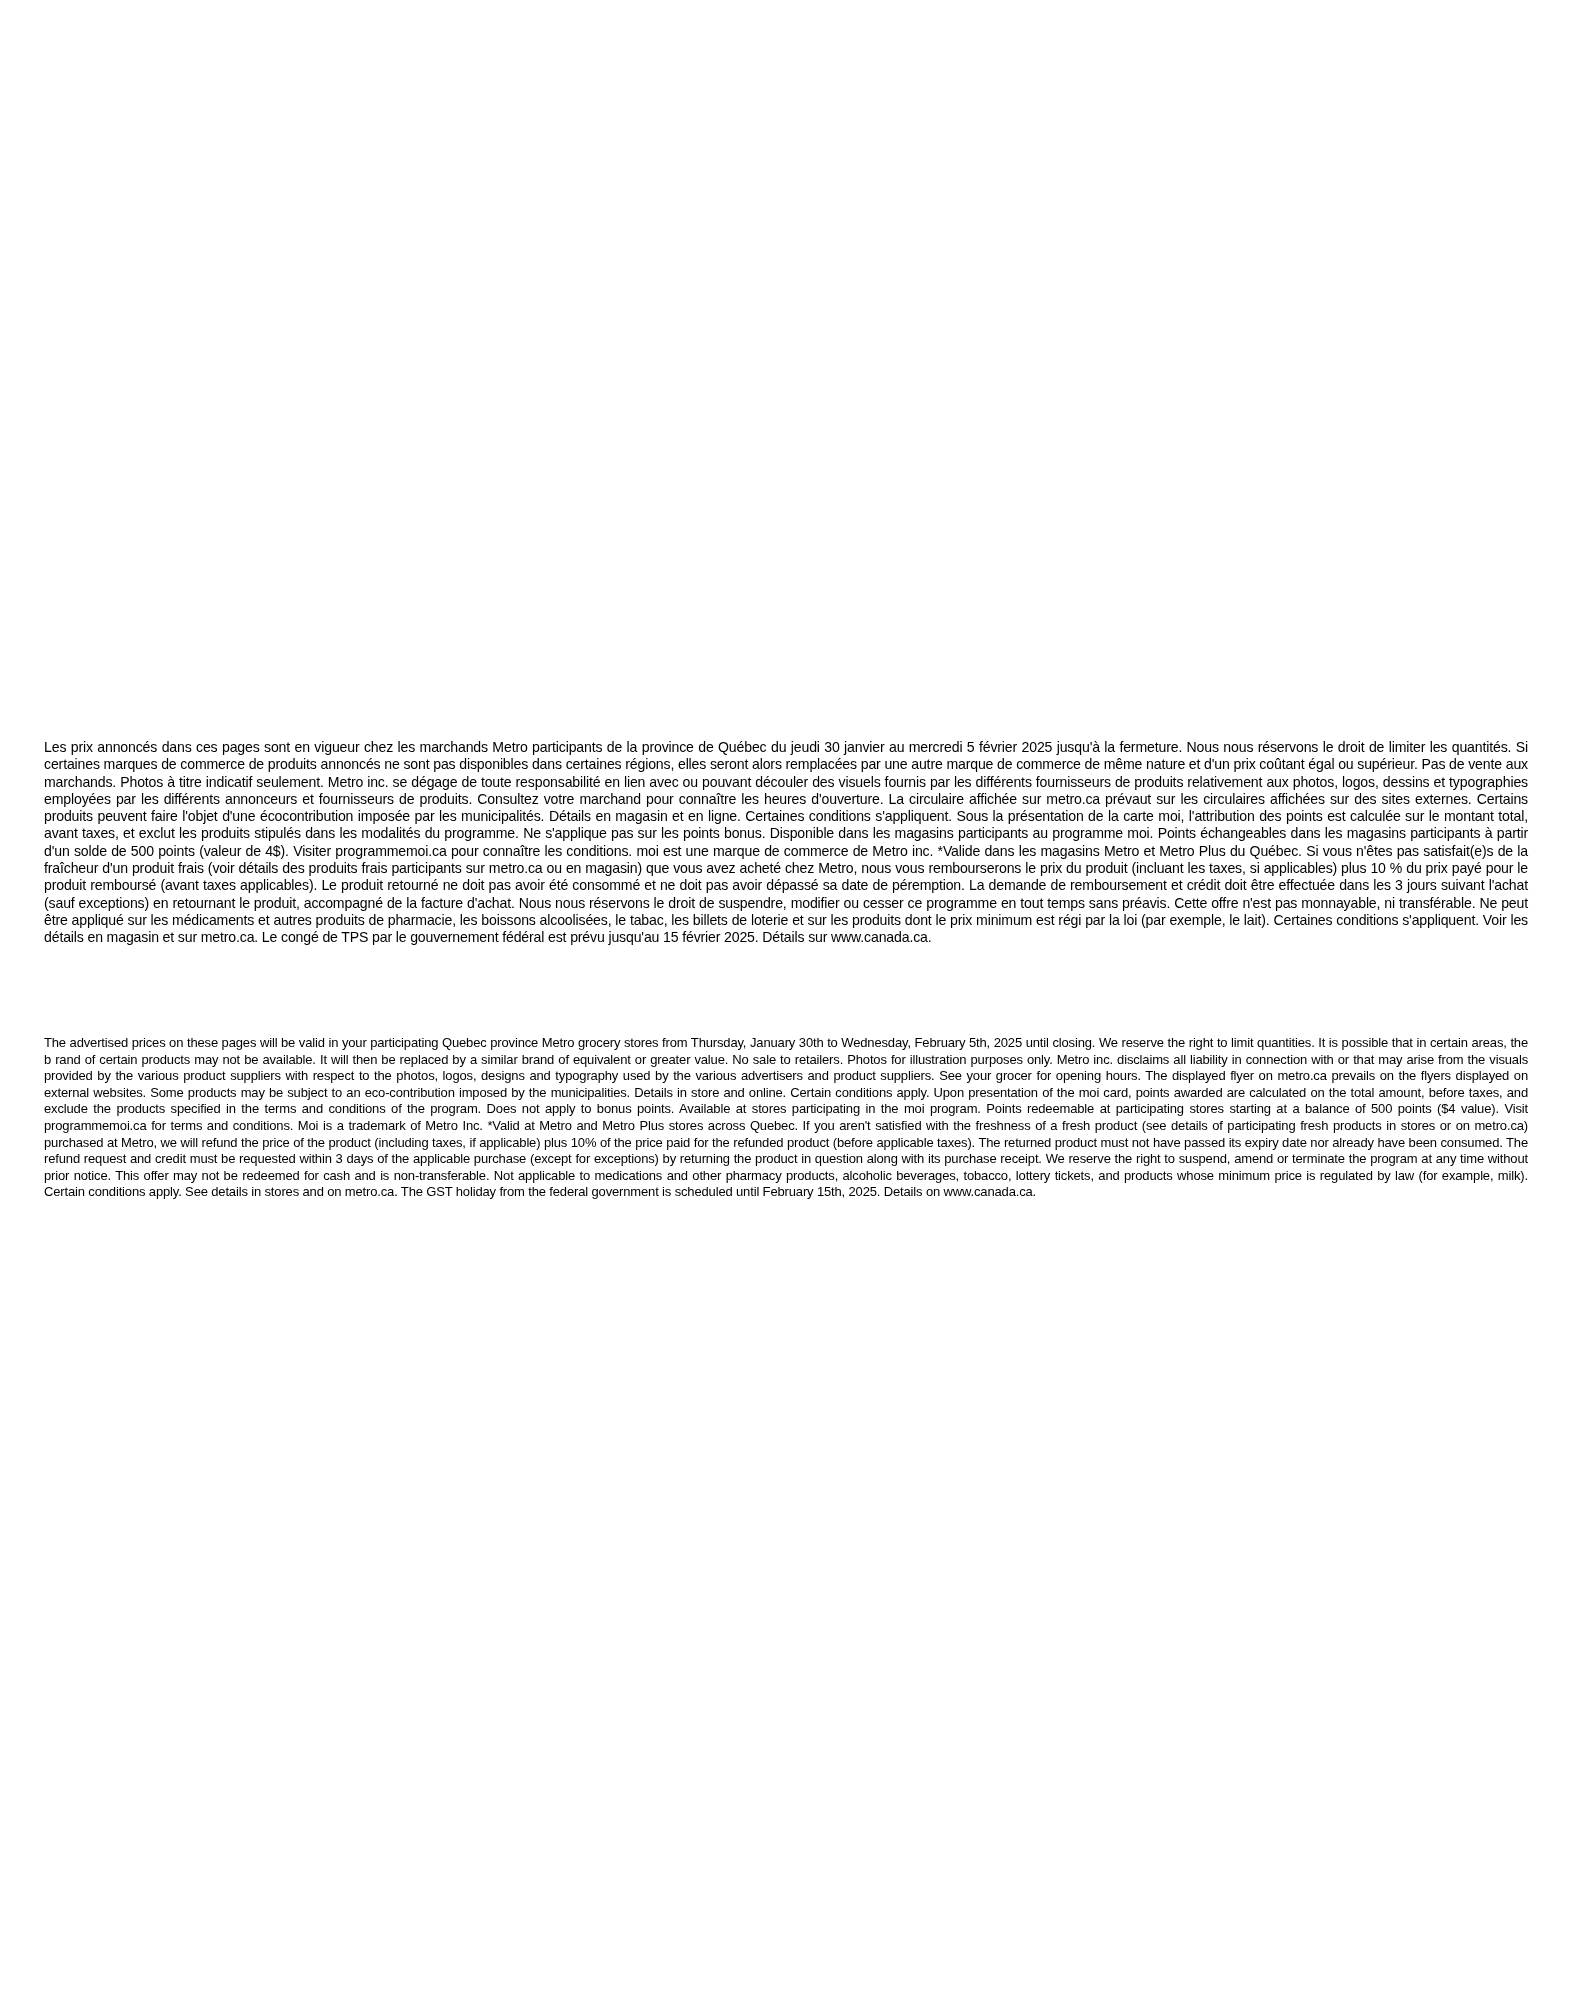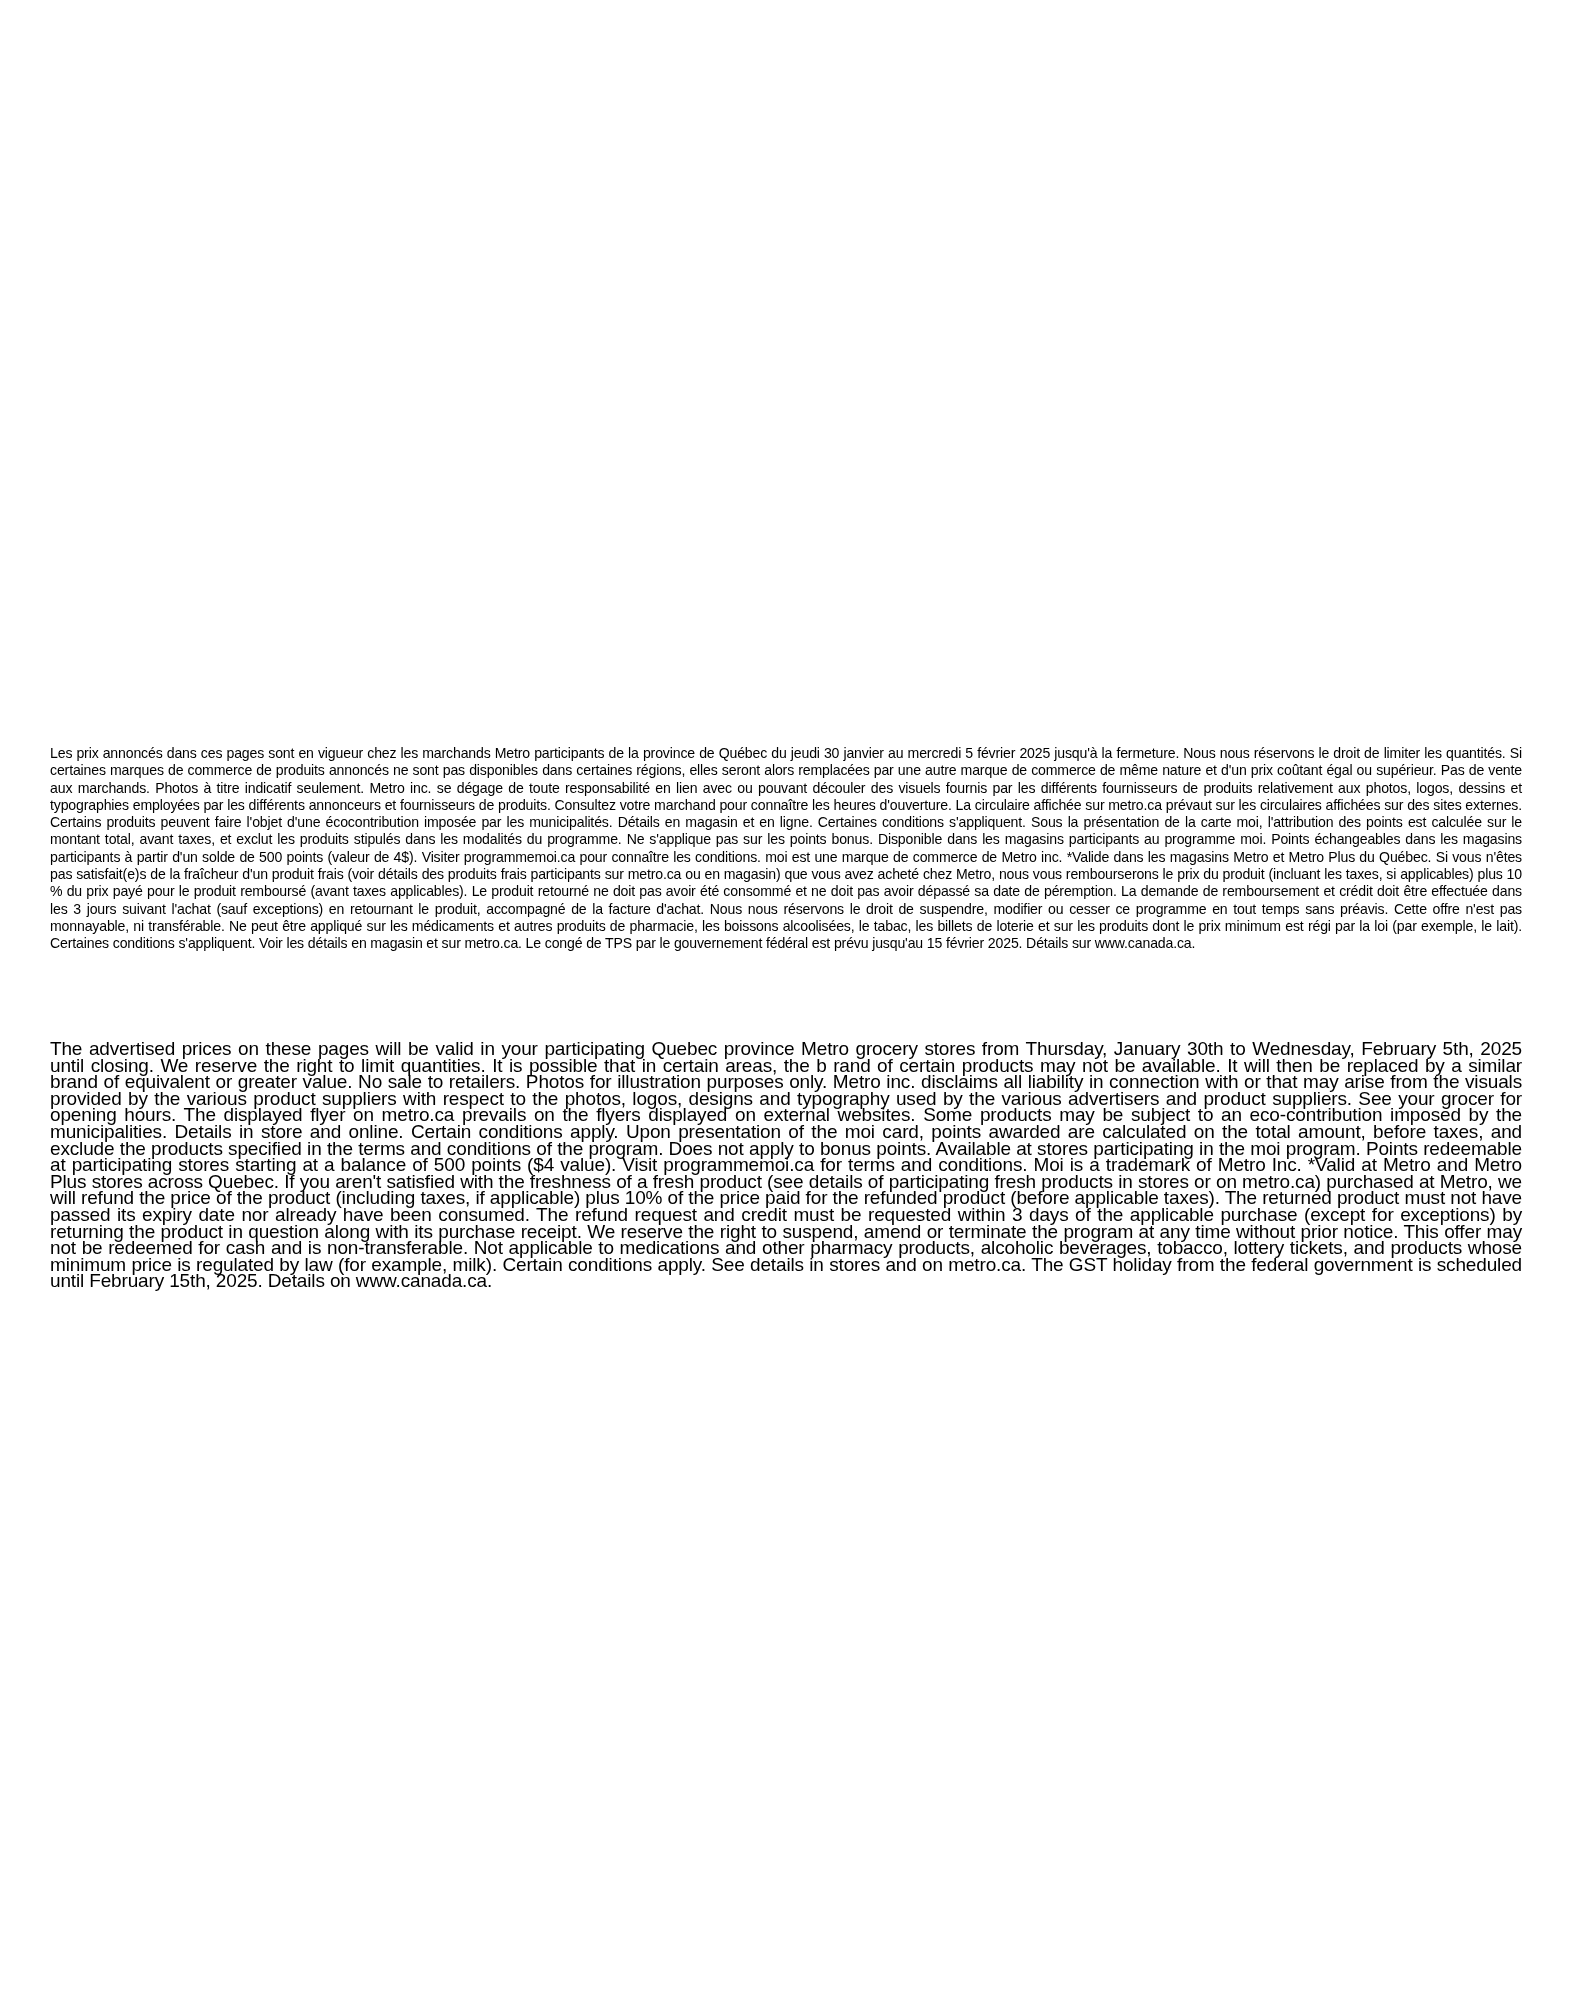--- a/index.html
+++ b/index.html
@@ -35,25 +35,25 @@
     line-height: 17.3px;
     letter-spacing: -0.15px;
     color: #000000;
     -webkit-font-smoothing: antialiased;
   }
   .legal-fr {
     top: 735px;
   }
   .legal-en {
     top: 1031px;
-    font-size: 19px;
+    font-size: 13px;
     line-height: 16.6px;
   }
   .legal-block p {
-    margin: 10px;
+    margin: 4px;
   }
 </style>
 </head>
 <body>
 
 <div class="page">
 
   <div class="legal-block legal-fr">
     <p>Les prix annoncés dans ces pages sont en vigueur chez les marchands Metro participants de la province de Québec du jeudi 30 janvier au mercredi 5 février 2025 jusqu'à la fermeture. Nous nous réservons le droit de limiter les quantités. Si certaines marques de commerce de produits annoncés ne sont pas disponibles dans certaines régions, elles seront alors remplacées par une autre marque de commerce de même nature et d'un prix coûtant égal ou supérieur. Pas de vente aux marchands. Photos à titre indicatif seulement. Metro inc. se dégage de toute responsabilité en lien avec ou pouvant découler des visuels fournis par les différents fournisseurs de produits relativement aux photos, logos, dessins et typographies employées par les différents annonceurs et fournisseurs de produits. Consultez votre marchand pour connaître les heures d'ouverture. La circulaire affichée sur metro.ca prévaut sur les circulaires affichées sur des sites externes. Certains produits peuvent faire l'objet d'une écocontribution imposée par les municipalités. Détails en magasin et en ligne. Certaines conditions s'appliquent. Sous la présentation de la carte moi, l'attribution des points est calculée sur le montant total, avant taxes, et exclut les produits stipulés dans les modalités du programme. Ne s'applique pas sur les points bonus. Disponible dans les magasins participants au programme moi. Points échangeables dans les magasins participants à partir d'un solde de 500 points (valeur de 4$). Visiter programmemoi.ca pour connaître les conditions. moi est une marque de commerce de Metro inc. *Valide dans les magasins Metro et Metro Plus du Québec. Si vous n'êtes pas satisfait(e)s de la fraîcheur d'un produit frais (voir détails des produits frais participants sur metro.ca ou en magasin) que vous avez acheté chez Metro, nous vous rembourserons le prix du produit (incluant les taxes, si applicables) plus 10 % du prix payé pour le produit remboursé (avant taxes applicables).  Le produit retourné ne doit pas avoir été consommé et ne doit pas avoir dépassé sa date de péremption. La demande de remboursement et crédit doit être effectuée dans les 3 jours suivant l'achat (sauf exceptions) en retournant le produit, accompagné de la facture d'achat.  Nous nous réservons le droit de suspendre, modifier ou cesser ce programme en tout temps sans préavis. Cette offre n'est pas monnayable, ni transférable. Ne peut être appliqué sur les médicaments et autres produits de pharmacie, les boissons alcoolisées, le tabac, les billets de loterie et sur les produits dont le prix minimum est régi par la loi (par exemple, le lait). Certaines conditions s'appliquent. Voir les détails en magasin et sur metro.ca. Le congé de TPS par le gouvernement fédéral est prévu jusqu'au 15 février 2025. Détails sur www.canada.ca.</p>
   </div>

